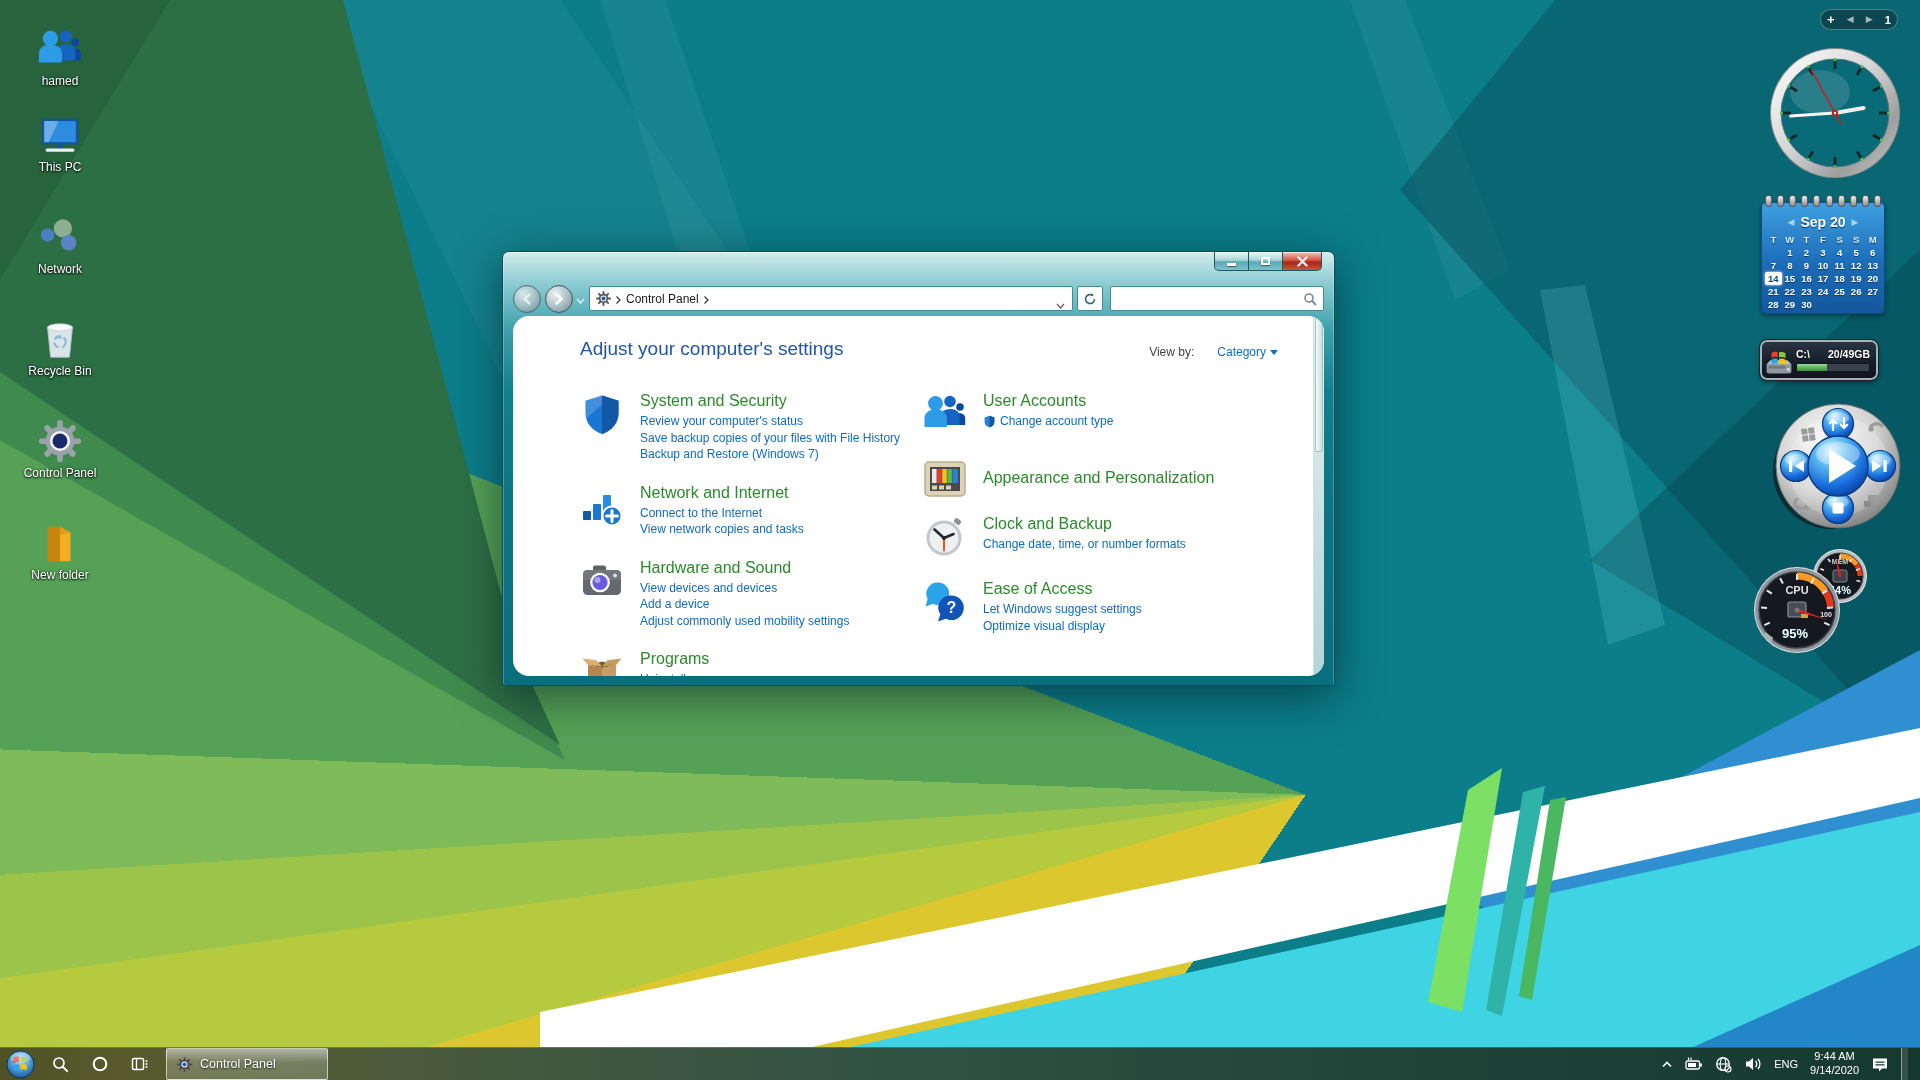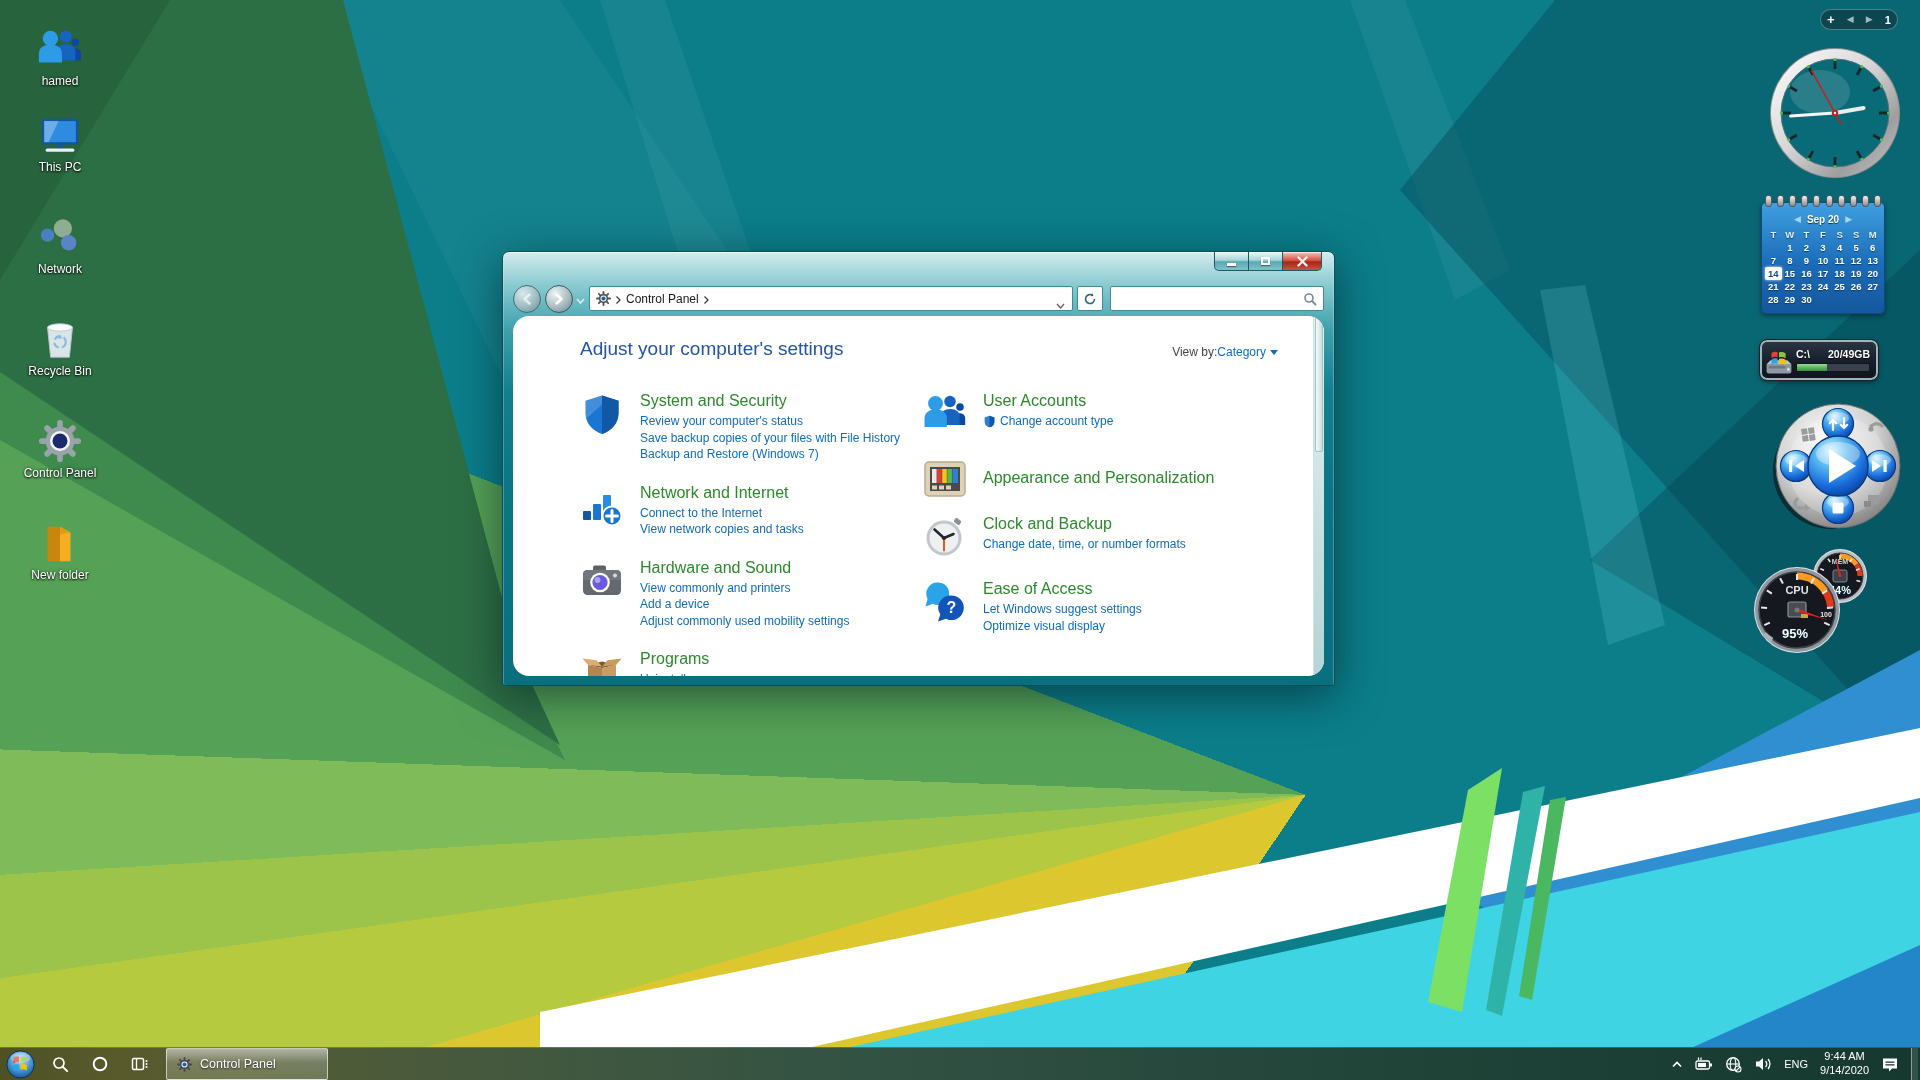--- a/index.html
+++ b/index.html
@@ -66,21 +66,21 @@
   .crumb-sep { margin:0 5px; flex:none; }
   .addr-text { font-size:12px; color:#1a1a1a; }
   .addr-chev { position:absolute; right:7px; top:8px; }
   .refresh-box { width:26px; height:25px; background:#fff; border:1px solid #3f8b96; border-radius:2px; margin-left:4px; display:flex; align-items:center; justify-content:center; flex:none; }
   .search-box { flex:1; height:25px; background:#fff; border:1px solid #3f8b96; border-radius:2px; margin-left:7px; position:relative; }
   .search-box input { position:absolute; inset:1px 24px 1px 6px; border:none; outline:none; font-size:12px; font-family:inherit; color:#333; background:transparent; }
   .search-mag { position:absolute; right:6px; top:5px; }
 
   .win-content { position:absolute; left:10px; right:10px; top:64px; bottom:9px; background:#fff; overflow:hidden;border-radius:16px; }
   .page-title { position:absolute; left:67px; top:22px; font-size:19px; color:var(--header-blue,#2255a8); }
-  .view-by { position:absolute; right:46px; top:29px; font-size:12px; color:#444; display:flex; align-items:center; gap:0; }
+  .view-by { position:absolute; right:46px; top:29px; font-size:12px; color:#444; display:flex; align-items:center; gap:23px; }
   .view-by a { color:var(--link-blue,#0e6cc2); text-decoration:none; display:flex; align-items:center; gap:4px; cursor:pointer; }
   .vb-caret { width:0; height:0; border-left:4px solid transparent; border-right:4px solid transparent; border-top:5px solid var(--link-blue,#0e6cc2); margin-top:1px; }
 
   .cat-col { position:absolute; top:76px; }
   #left-col { left:67px; width:335px; }
   #right-col { left:410px; width:370px; }
   .cat { display:flex; gap:16px; margin-bottom:21px; }
   .cat.center { align-items:center; margin-bottom:14px; }
   .cat-icon { width:44px; height:44px; flex:none; }
   .cat-icon svg { width:44px; height:44px; }
@@ -100,21 +100,21 @@
   #gadget-toolbar .gt-page { font-size:11px; font-weight:bold; }
 
   #gadget-clock { position:absolute; left:1768px; top:46px; width:134px; height:134px; }
   #gadget-calendar { position:absolute; left:1761px; top:196px; width:124px; height:118px; }
   .cal-body { position:absolute; inset:6px 0 0 0; border-radius:5px;
     background:linear-gradient(180deg,#3fa0e0,#1c6cb8 55%,#14579c);
     border:1px solid #0d4a86; box-shadow:0 2px 5px rgba(0,0,0,.4); padding:4px 3px 2px; }
   .cal-spiral { position:absolute; top:-1px; left:4px; right:4px; display:flex; justify-content:space-between; z-index:2; }
   .cal-ring { width:7px; height:12px; border-radius:3px; background:linear-gradient(180deg,#f2f2f2,#8a8a8a); border:1px solid #555; }
   .cal-header { display:flex; align-items:center; justify-content:center; gap:6px; margin-top:7px; }
-  .cal-month { font-size:10px; font-weight:bold; color:#fff; text-shadow:0 1px 1px #0a3a6a; }
+  .cal-month { font-size:14px; font-weight:bold; color:#fff; text-shadow:0 1px 1px #0a3a6a; }
   .cal-arrow { color:#a8d4f2; font-size:9px; line-height:1; cursor:pointer; }
   .cal-grid { display:grid; grid-template-columns:repeat(7,1fr); margin-top:3px; }
   .cal-cell { text-align:center; font-size:9.5px; font-weight:bold; color:#fff; text-shadow:0 1px 1px #0a3a6a; height:13px; line-height:13px; }
   .cal-cell.hdr { color:#dceefb; }
   .cal-cell.sel { background:#fff; color:#0a4a9a; border-radius:2px; text-shadow:none; box-shadow:0 0 3px rgba(255,255,255,.9); }
 
   #gadget-drive { position:absolute; left:1760px; top:340px; width:118px; height:40px;
     background:linear-gradient(180deg,#2a3442,#151d29 60%,#10161f);
     border:2px solid #9fb3bd; outline:1px solid #222; border-radius:7px;
     box-shadow:0 2px 5px rgba(0,0,0,.5); display:flex; align-items:center; padding:3px 6px 3px 2px; }
@@ -131,21 +131,21 @@
   
   #taskbar { position:absolute; left:0; right:0; bottom:0; height:33px;
     background:linear-gradient(90deg,#4d5124 0%,#585a2c 6%,#535c36 14%,#42583f 28%,#325243 45%,#27493d 62%,#1d4136 80%,#16392f 100%);
     border-top:1px solid rgba(255,255,255,.18); display:flex; align-items:center; z-index:10; }
   .tb-left { display:flex; align-items:center; height:100%; }
   .tb-btn { width:40px; height:100%; display:flex; align-items:center; justify-content:center; cursor:pointer; }
   .task-button { height:100%; width:162px; margin-left:6px; display:flex; align-items:center; gap:8px; padding:0 10px; cursor:pointer;
     background:linear-gradient(180deg,rgba(255,255,255,.55),rgba(255,255,255,.22) 45%,rgba(190,200,170,.28));
     border:1px solid rgba(255,255,255,.6); border-radius:2px; }
   .task-button span { font-size:12.5px; color:#fff; text-shadow:0 1px 2px rgba(0,0,0,.75); white-space:nowrap; }
-  .tb-right { margin-left:auto; display:flex; align-items:center; height:100%; gap:12px; padding-right:2px; }
+  .tb-right { margin-left:auto; display:flex; align-items:center; height:100%; gap:12px; padding-right:12px; }
   .tray-ico { display:flex; align-items:center; justify-content:center; cursor:pointer; }
   .tray-lang { font-size:11px; color:#fff; cursor:pointer; }
   .tray-clock { font-size:11px; color:#fff; text-align:center; line-height:1.25; cursor:pointer; }
   .show-desktop { width:7px; height:100%; background:rgba(255,255,255,.12); border-left:1px solid rgba(255,255,255,.45); cursor:pointer; }
 </style>
 </head>
 <body>
 
 <div id="wallpaper">
   <div class="wp wp-streak3"></div>
@@ -354,21 +354,21 @@
               <rect x="3" y="11" width="38" height="25" rx="4.5" fill="#63696f"></rect>
               <path d="M3 15.5c0-2.5 2-4.5 4.5-4.5h29c2.5 0 4.5 2 4.5 4.5v5.5H3z" fill="#71777d"></path>
               <circle cx="20" cy="23.5" r="9.8" fill="#fff"></circle>
               <circle cx="20" cy="23.5" r="7.6" fill="#6a5ae0"></circle>
               <circle cx="17.5" cy="21" r="3" fill="rgba(255,255,255,.45)"></circle>
               <circle cx="35" cy="16.5" r="2" fill="#d8dde2"></circle>
             </svg></span>
        <div class="cat-body">
          <a class="cat-title">Hardware and Sound</a>
             <a class="cat-link">
-              <span>View commonly and printers</span>
+              <span>View devices and devices</span>
             </a>
             <a class="cat-link">
               <span>Add a device</span>
             </a>
             <a class="cat-link">
               <span>Adjust commonly used mobility settings</span>
             </a>
        </div>
         </div>
         <div class="cat">

